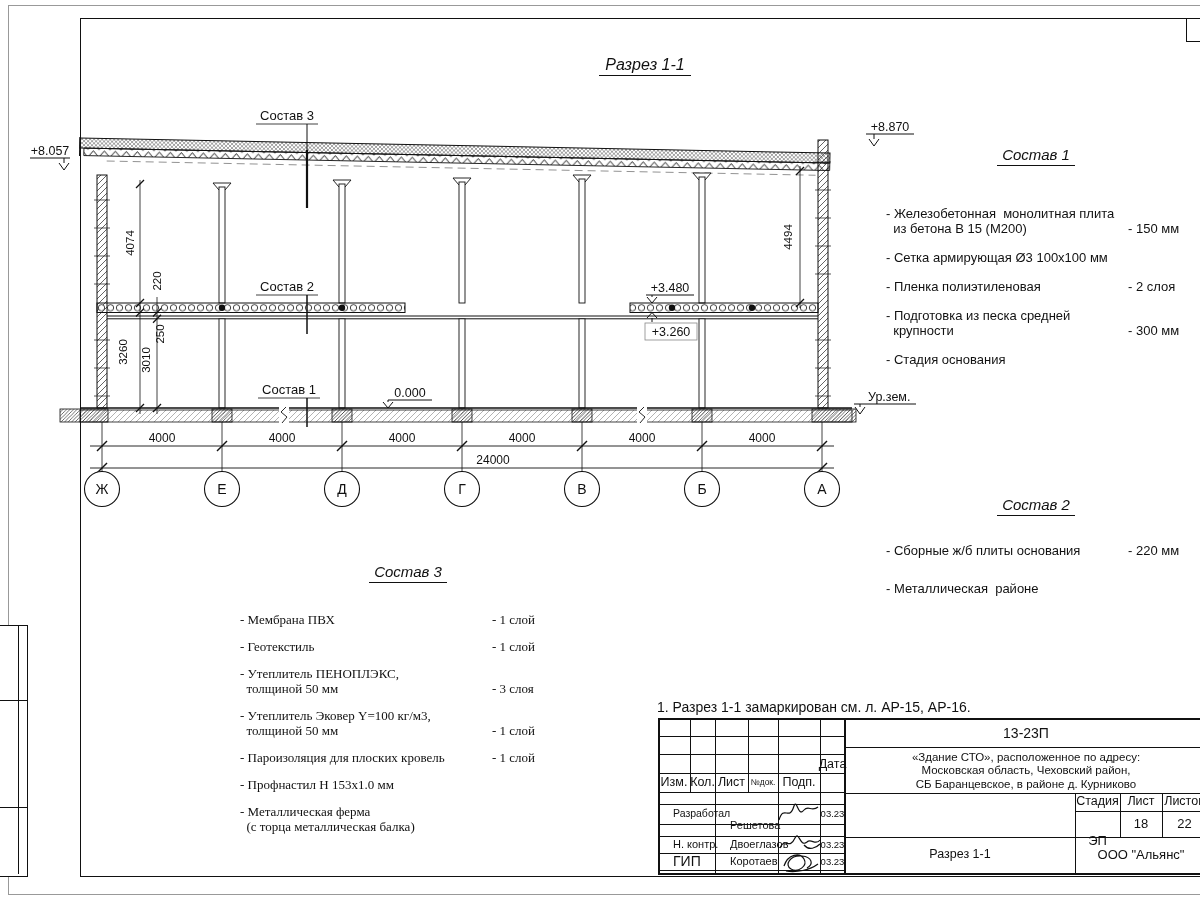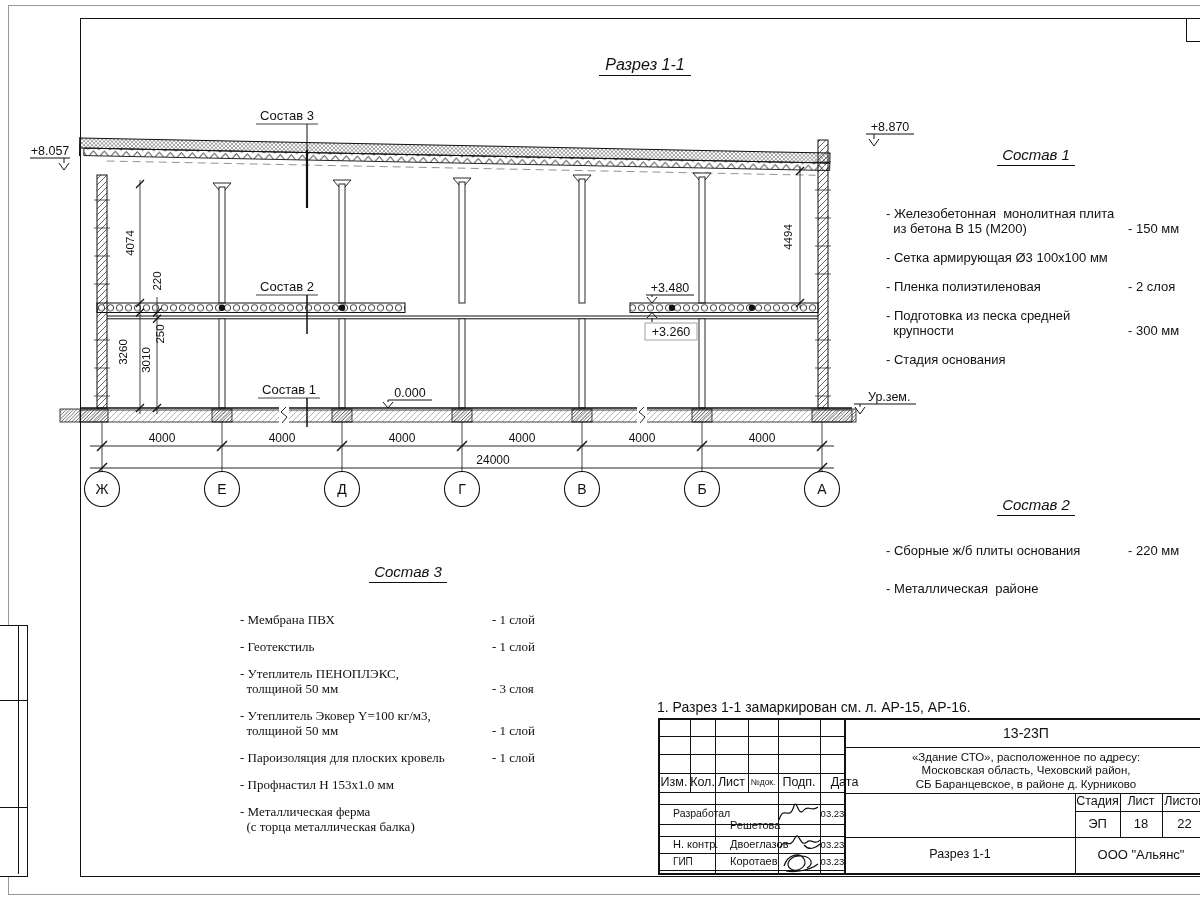--- a/index.html
+++ b/index.html
@@ -374,45 +374,45 @@
   <div class="ln" style="left:187px;top:119px;width:362px;height:1.4px;"></div>
   <div class="ln" style="left:417px;top:75px;width:1.4px;height:82px;"></div>
   <div class="ln" style="left:462px;top:75px;width:1.2px;height:44px;"></div>
   <div class="ln" style="left:504px;top:75px;width:1.2px;height:44px;"></div>
 
   <div class="tx" style="left:0;top:55px;width:32px;height:19px;font-size:12.5px;">Изм.</div>
   <div class="tx" style="left:32px;top:55px;width:25px;height:19px;font-size:12.5px;">Кол.</div>
   <div class="tx" style="left:57px;top:55px;width:33px;height:19px;font-size:12.5px;">Лист</div>
   <div class="tx" style="left:90px;top:55px;width:30px;height:19px;font-size:8.5px;">№док.</div>
   <div class="tx" style="left:120px;top:55px;width:42px;height:19px;font-size:12.5px;">Подп.</div>
-  <div class="tx" style="left:162px;top:55px;width:25px;height:19px;font-size:12.5px;margin-left:12px;">Дата</div>
+  <div class="tx" style="left:162px;top:37px;width:25px;height:19px;font-size:12.5px;">Дата</div>
 
   <div class="tx lft" style="left:0;top:86px;width:57px;height:20px;font-size:10.5px;">Разработал</div>
   <div class="tx lft" style="left:57px;top:98px;width:63px;height:20px;font-size:11px;">Решетова</div>
   <div class="tx" style="left:162px;top:86px;width:25px;height:20px;font-size:9.5px;">03.23</div>
   <div class="tx lft" style="left:0;top:118px;width:57px;height:17px;font-size:11px;">Н. контр.</div>
   <div class="tx lft" style="left:57px;top:118px;width:63px;height:17px;font-size:11px;">Двоеглазов</div>
   <div class="tx" style="left:162px;top:118px;width:25px;height:17px;font-size:9.5px;">03.23</div>
-  <div class="tx lft" style="left:0;top:135px;width:57px;height:17px;font-size:10px;">ГИП</div>
+  <div class="tx lft" style="left:0;top:135px;width:57px;height:17px;font-size:14px;">ГИП</div>
   <div class="tx lft" style="left:57px;top:135px;width:63px;height:17px;font-size:11px;">Коротаев</div>
   <div class="tx" style="left:162px;top:135px;width:25px;height:17px;font-size:9.5px;">03.23</div>
 
   <svg class="abs" style="left:118px;top:78px;" width="46" height="78" viewBox="0 0 46 78">
     <g fill="none" stroke="#111" stroke-width="1.2">
       <path d="M3,24 C8,8 13,26 18,10 C21,2 22,22 28,14 C32,9 36,16 42,11"></path>
       <path d="M4,52 C9,40 13,55 19,42 C23,34 24,52 31,46 C35,42 40,50 44,44 M28,49 C33,55 40,52 44,48"></path>
       <path d="M8,70 C12,58 24,56 28,63 C32,70 22,77 15,73 C8,69 14,59 26,60 C36,61 38,68 31,72 M10,75 C20,77 34,74 42,68"></path>
     </g>
   </svg>
 
   <div class="tx" style="left:187px;top:2px;width:362px;height:27px;font-size:14px;">13-23П</div>
   <div class="tx" style="left:192px;top:31px;width:352px;height:44px;font-size:11.5px;white-space:pre-line;">«Здание СТО», расположенное по адресу:
 Московская область, Чеховский район,
 СБ Баранцевское, в районе д. Курниково</div>
   <div class="tx" style="left:417px;top:75px;width:45px;height:18px;font-size:12.5px;">Стадия</div>
   <div class="tx" style="left:462px;top:75px;width:42px;height:18px;font-size:12.5px;">Лист</div>
   <div class="tx" style="left:504px;top:75px;width:45px;height:18px;font-size:12.5px;">Листов</div>
-  <div class="tx" style="left:417px;top:93px;width:45px;height:26px;font-size:13px;">ЭП</div>
+  <div class="tx" style="left:417px;top:110px;width:45px;height:26px;font-size:13px;">ЭП</div>
   <div class="tx" style="left:462px;top:93px;width:42px;height:26px;font-size:13px;">18</div>
   <div class="tx" style="left:504px;top:93px;width:45px;height:26px;font-size:13px;">22</div>
   <div class="tx" style="left:187px;top:119px;width:230px;height:36px;font-size:12.5px;">Разрез 1-1</div>
   <div class="tx" style="left:417px;top:119px;width:132px;height:36px;font-size:13px;">ООО "Альянс"</div>
 </div>
 
 </body></html>

